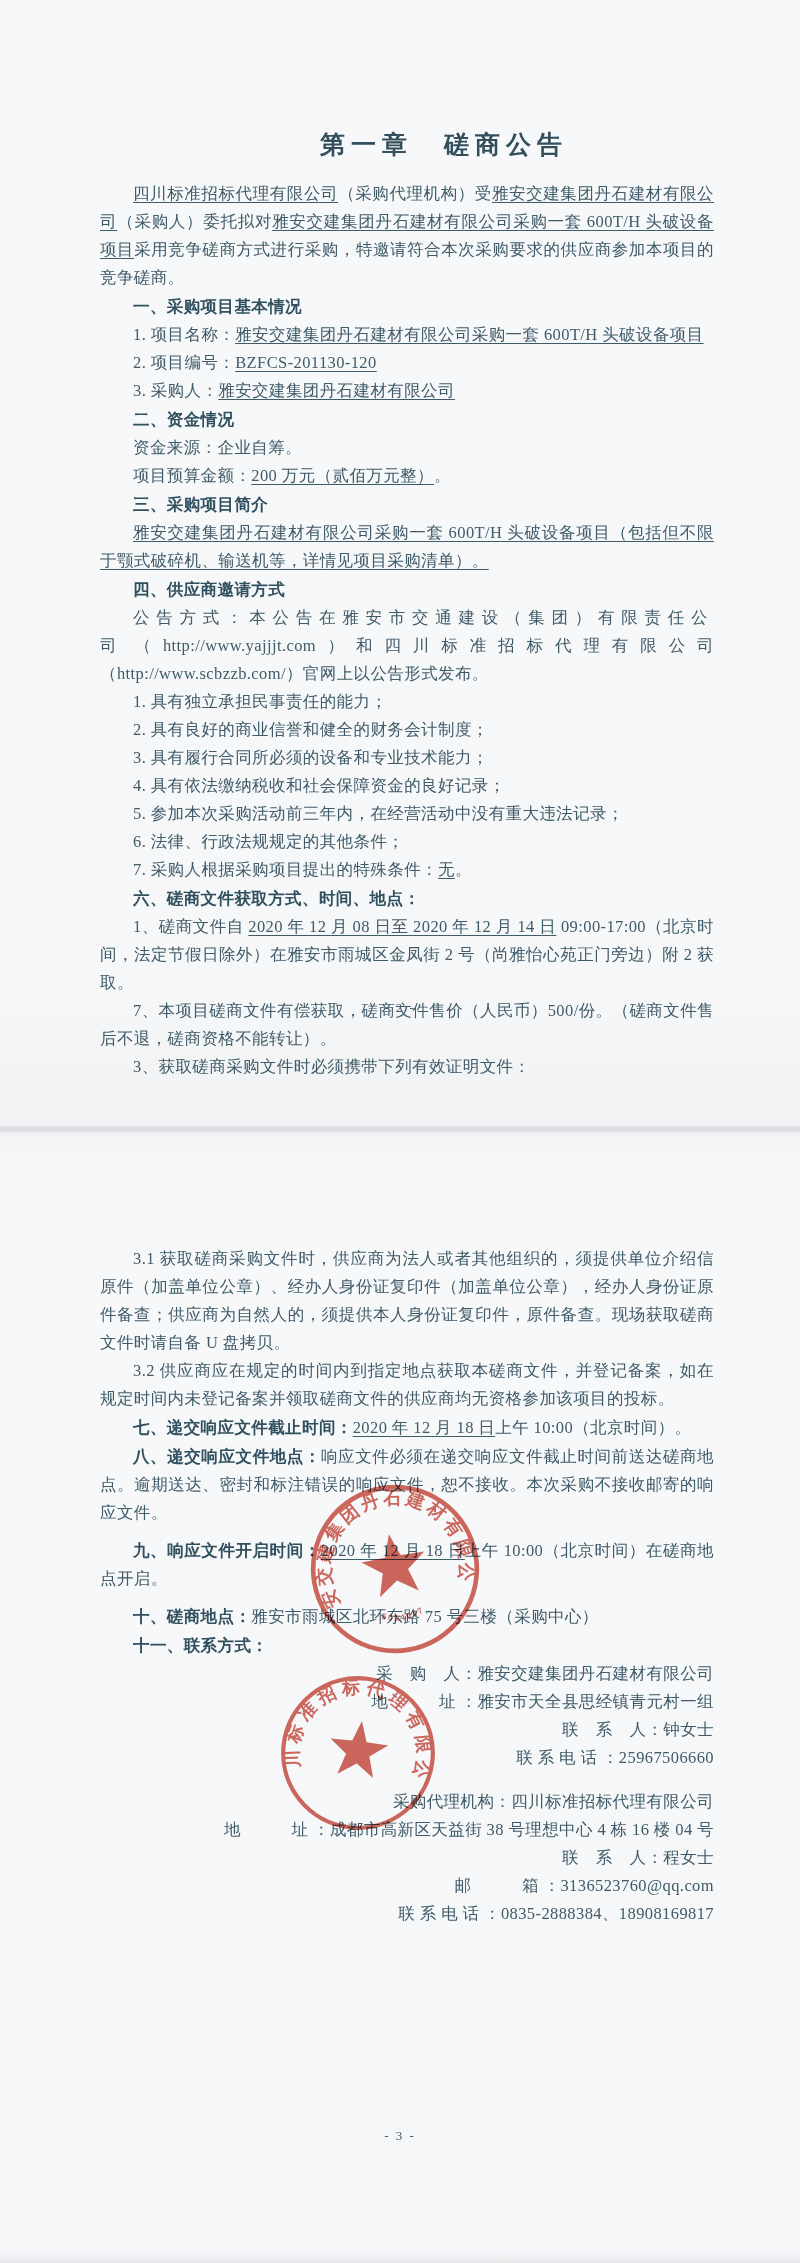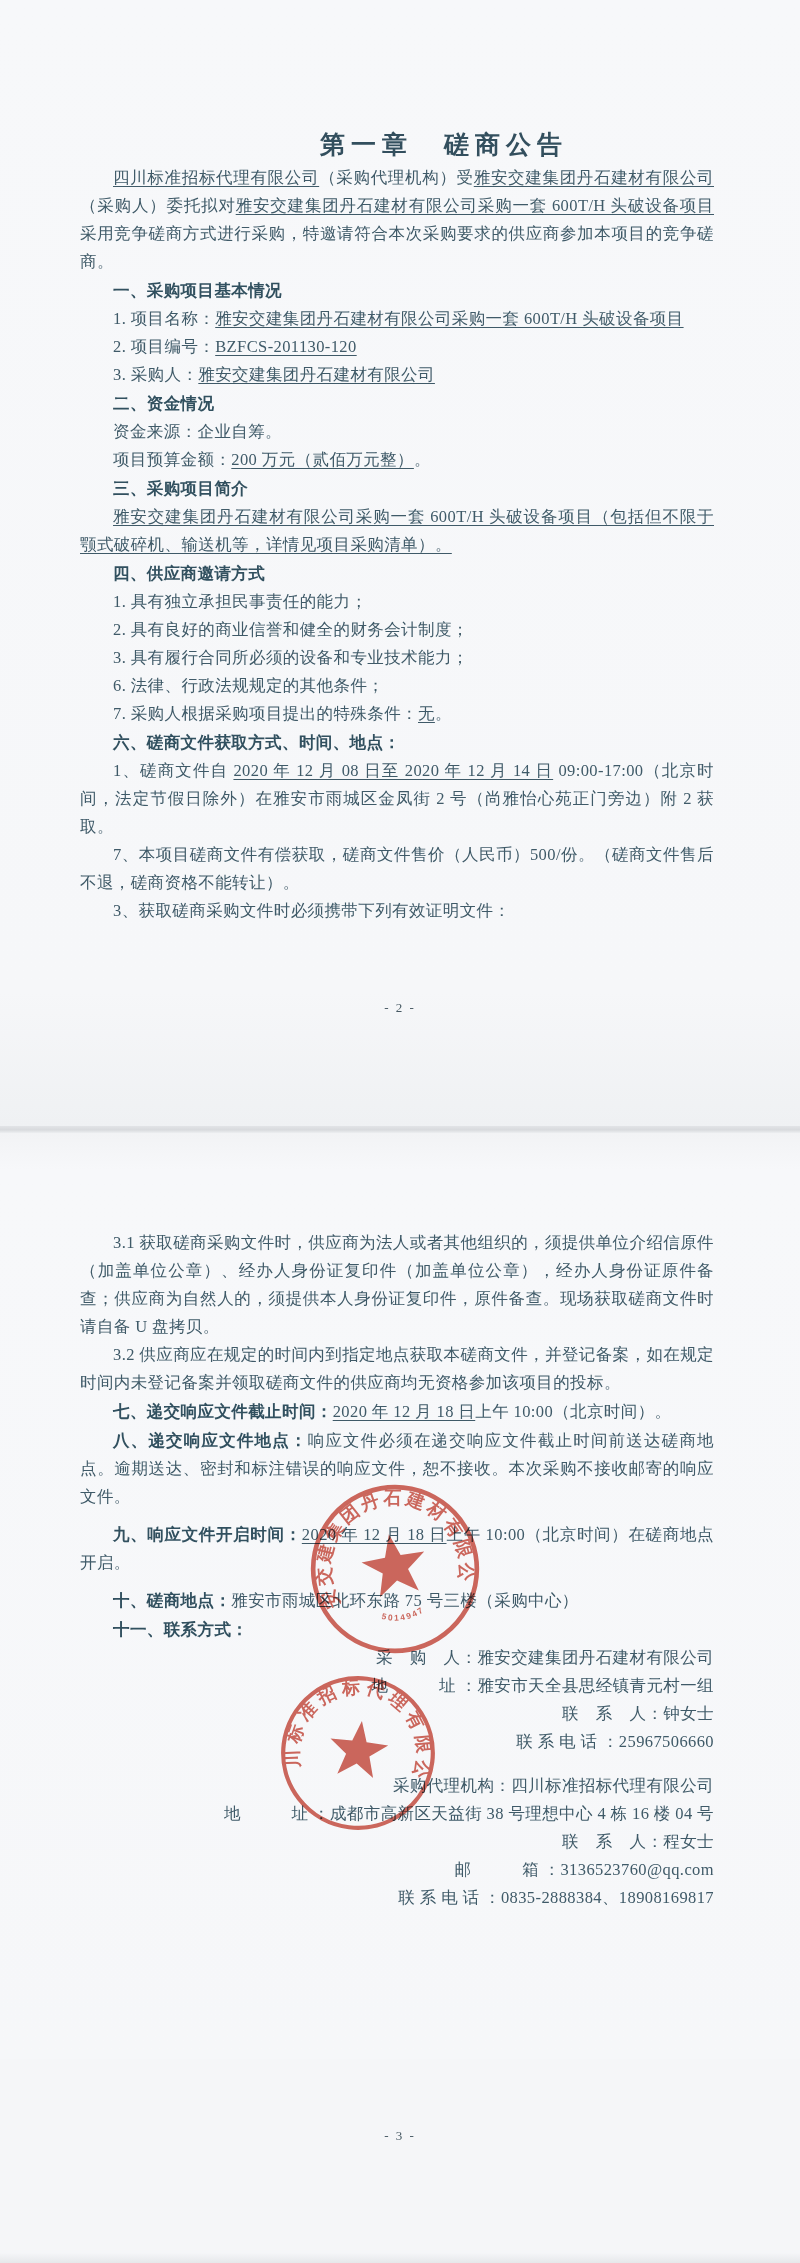--- a/index.html
+++ b/index.html
@@ -14,21 +14,21 @@
   #page2{top:1133px;height:926px;background:linear-gradient(180deg,#f2f3f5 0%,#f7f8fa 4%,#f6f7f9 100%);}
   .seam{position:absolute;top:1126px;left:0;width:800px;height:7px;
     background:linear-gradient(180deg,#e2e4e7 0%,#d8dadd 55%,#edeff1 100%);}
   .bottom-edge{position:absolute;left:0;bottom:0;width:800px;height:10px;
     background:linear-gradient(180deg,rgba(0,0,0,0) 0%,rgba(120,125,132,.12) 100%);}
   .doc-title{
     position:absolute;top:116px;left:12px;width:100%;text-align:center;
     font-family:"Liberation Sans",sans-serif;font-weight:700;
     font-size:25px;color:#334f5e;letter-spacing:6px;text-indent:40px;margin:12px;
   }
-  .content{position:absolute;left:80px;right:86px;}
+  .content{position:absolute;left:100px;right:86px;margin-top:16px;}
   #page1 .content{top:164px;}
   #page2 .content{top:96px;}
   .line{
     margin:0;font-size:16.5px;line-height:28px;
     text-align:justify;letter-spacing:.4px;
     color:#3f5a68;
   }
   .ind{text-indent:33px;}
   .b{font-family:Liberation Sans, sans-serif;font-weight:700;color:#31505f;}
   .u{text-decoration:underline;text-underline-offset:3px;text-decoration-thickness:1px;}
@@ -60,23 +60,26 @@
         <p class="line ind"><span class="b">一、采购项目基本情况</span></p>
         <p class="line ind"><span>1. 项目名称：</span><span class="u">雅安交建集团丹石建材有限公司采购一套 600T/H 头破设备项目</span></p>
         <p class="line ind"><span>2. 项目编号：</span><span class="u">BZFCS-201130-120</span></p>
         <p class="line ind"><span>3. 采购人：</span><span class="u">雅安交建集团丹石建材有限公司</span></p>
         <p class="line ind"><span class="b">二、资金情况</span></p>
         <p class="line ind"><span>资金来源：企业自筹。</span></p>
         <p class="line ind"><span>项目预算金额：</span><span class="u">200 万元（贰佰万元整）</span><span>。</span></p>
         <p class="line ind"><span class="b">三、采购项目简介</span></p>
         <p class="line ind"><span class="u">雅安交建集团丹石建材有限公司采购一套 600T/H 头破设备项目（包括但不限于颚式破碎机、输送机等，详情见项目采购清单）。</span></p>
         <p class="line ind"><span class="b">四、供应商邀请方式</span></p>
+        <p class="line ind"><span class="sp">公告方式：本公告在雅安市交通建设（集团）有限责任公司</span><span>（http://www.yajjjt.com）和四川标准招标代理有限公司（http://www.scbzzb.com/）官网上以公告形式发布。</span></p>
         <p class="line ind"><span>1. 具有独立承担民事责任的能力；</span></p>
         <p class="line ind"><span>2. 具有良好的商业信誉和健全的财务会计制度；</span></p>
         <p class="line ind"><span>3. 具有履行合同所必须的设备和专业技术能力；</span></p>
+        <p class="line ind"><span>4. 具有依法缴纳税收和社会保障资金的良好记录；</span></p>
+        <p class="line ind"><span>5. 参加本次采购活动前三年内，在经营活动中没有重大违法记录；</span></p>
         <p class="line ind"><span>6. 法律、行政法规规定的其他条件；</span></p>
         <p class="line ind"><span>7. 采购人根据采购项目提出的特殊条件：</span><span class="u">无</span><span>。</span></p>
         <p class="line ind"><span class="b">六、磋商文件获取方式、时间、地点：</span></p>
         <p class="line ind"><span>1、磋商文件自 </span><span class="u">2020 年 12 月 08 日至 2020 年 12 月 14 日</span><span> 09:00-17:00（北京时间，法定节假日除外）在雅安市雨城区金凤街 2 号（尚雅怡心苑正门旁边）附 2 获取。</span></p>
         <p class="line ind"><span>7、本项目磋商文件有偿获取，磋商文件售价（人民币）500/份。（磋商文件售后不退，磋商资格不能转让）。</span></p>
         <p class="line ind"><span>3、获取磋商采购文件时必须携带下列有效证明文件：</span></p>
       </div>
   </section>
 
   <div class="seam"></div>

